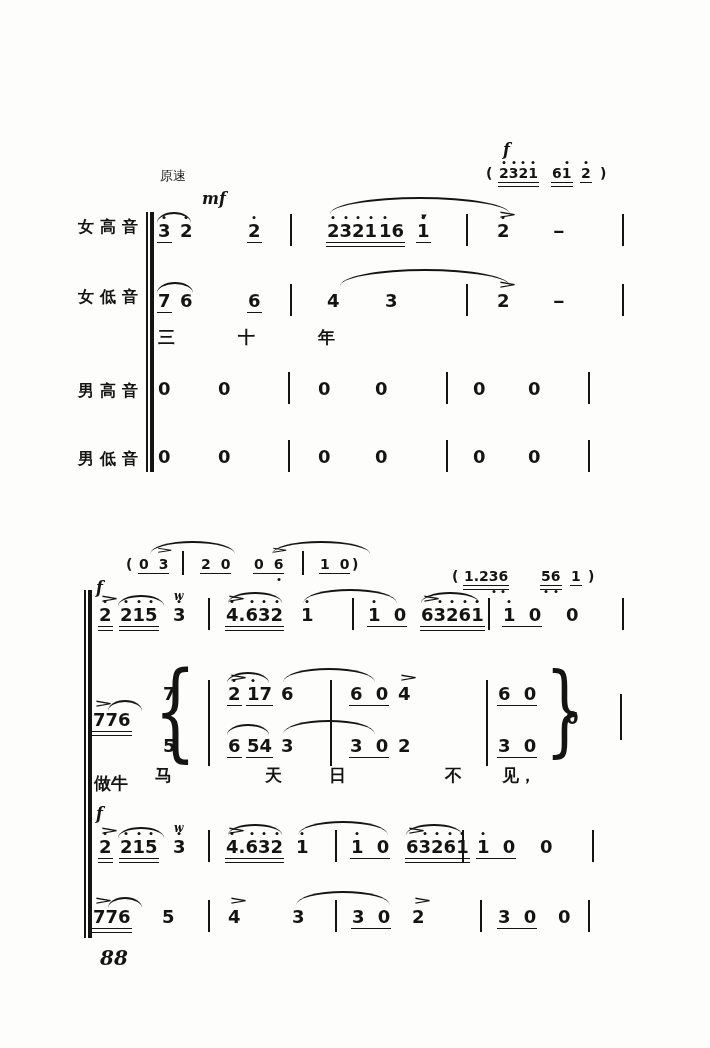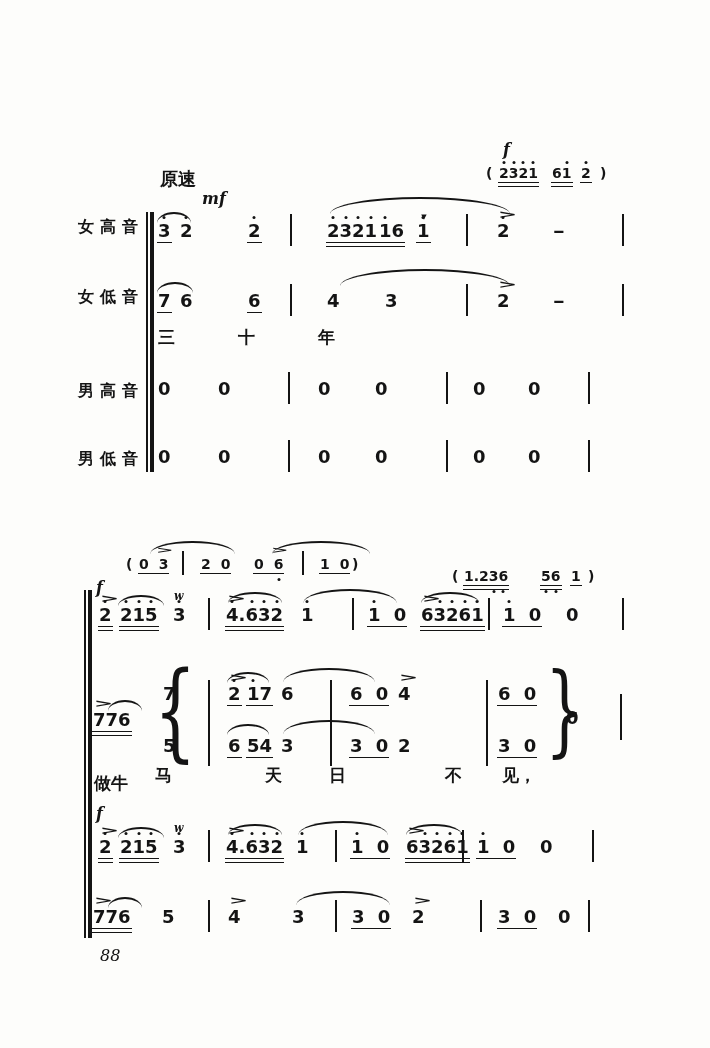--- a/index.html
+++ b/index.html
@@ -1,23 +1,23 @@
 <!DOCTYPE html>
 <html><head>
 <meta charset="utf-8">
 <style>
   html,body{margin:0;padding:0;background:#e8e8e8;}
   #page{position:relative;width:710px;height:1048px;background:#fdfdfb;margin:0 auto;
         font-family:"DejaVu Sans",sans-serif;color:#141414;overflow:hidden;}
   .txt{position:absolute;white-space:pre;}
   .zh{font-size:17px;font-weight:bold;}
   .zhlabel{font-size:16px;font-weight:bold;letter-spacing:6px;}
-  .tempo{font-size:18px;font-weight:bold;}
+  .tempo{font-size:13px;font-weight:normal;}
   .dyn{font-family:"DejaVu Serif",serif;font-style:italic;font-weight:bold;font-size:16px;}
-  .page-num{font-family:"DejaVu Serif",serif;font-style:italic;font-weight:normal;font-size:16px;}
+  .page-num{font-family:"DejaVu Serif",serif;font-style:italic;font-weight:bold;font-size:20px;}
   .note{position:absolute;font-weight:bold;font-size:18px;line-height:20px;white-space:pre;word-spacing:7px;}
   .note.small{font-size:14px;line-height:16px;word-spacing:5px;}
   .note.dash{transform:scaleX(1.3);transform-origin:left;}
   .c{position:relative;display:inline-block;}
   .c .da{position:absolute;top:-5px;left:50%;transform:translateX(-50%);width:3px;height:3px;
          border-radius:50%;background:#141414;}
   .c .db{position:absolute;bottom:-10px;left:50%;transform:translateX(-50%);width:3px;height:3px;
          border-radius:50%;background:#141414;}
   .small .c .da{top:-4px}.small .c .db{bottom:-9px}
   .u1::before,.u2::before{content:"";position:absolute;left:-1px;right:-1px;bottom:-2px;

